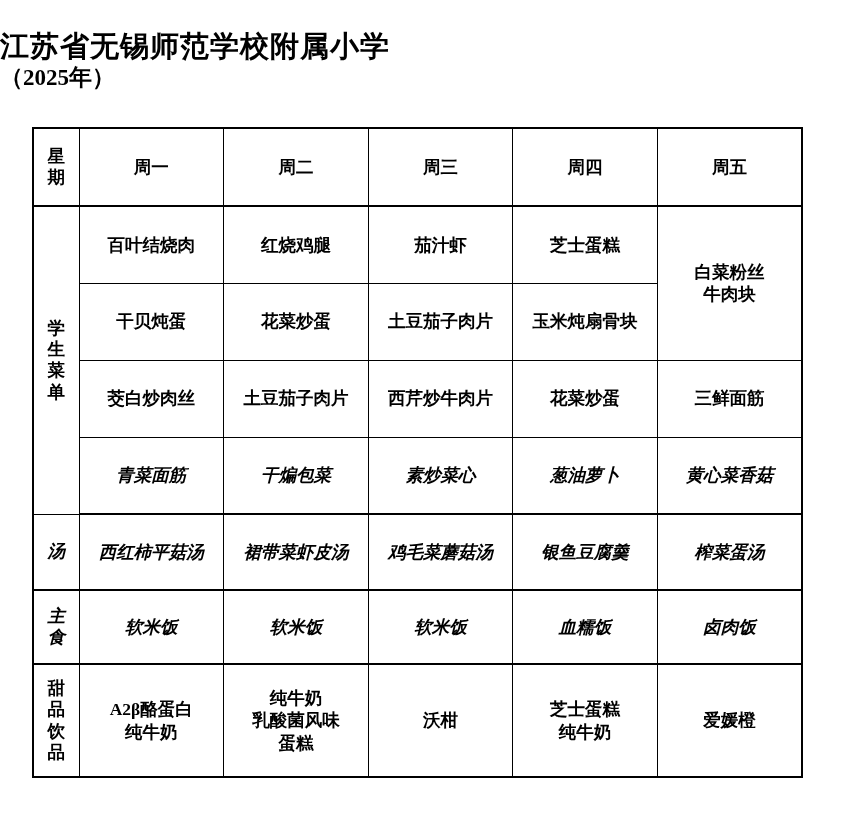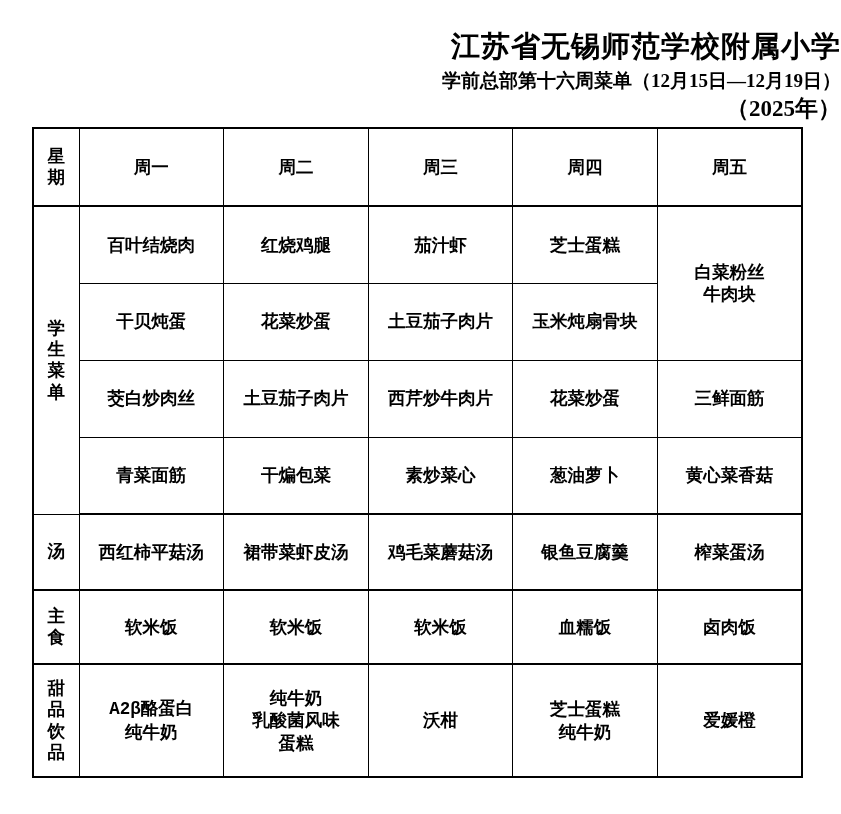--- a/index.html
+++ b/index.html
@@ -17,21 +17,21 @@
 
   .page {
     position: relative;
     width: 841px;
     height: 814px;
     box-sizing: border-box;
   }
 
   
   .title-block {
-    text-align: right;
+    text-align: left;
     padding-top: 30px;
   }
   .main-title {
     font-size: 29px;
     font-weight: bold;
     letter-spacing: 1px;
     line-height: 1.15;
   }
   .sub-title {
     font-size: 19px;
@@ -85,20 +85,21 @@
     line-height: 1.22;
     letter-spacing: 0;
   }
   .vlabel span {
     display: block;
   }
 
   
   tr.group-end > td {
     border-bottom: 2px solid #000000;
+    font-style: italic;
   }
   
   tr.header-row > td {
     border-bottom: 2px solid #000000;
   }
   
   td.label-cell {
     border-right: 2px solid #000000;
   }
 
@@ -115,31 +116,30 @@
     height: 74px;
   }
   tr.dessert-row td {
     height: 113px;
   }
 
   .cell-lines span {
     display: block;
   }
   .mono-latin {
-    font-family: Liberation Mono, monospace;
+    font-family: Liberation Serif, serif;
   }
 </style>
 </head>
 <body>
 
 <div class="page">
 
   <div class="title-block">
     <div class="main-title">江苏省无锡师范学校附属小学</div>
-    <div class="sub-title">学前总部第十六周菜单（12月15日—12月19日）</div>
     <div class="sub-title-2">（2025年）</div>
   </div>
 
   <div class="table-wrap">
     <table class="menu">
       <colgroup>
         <col class="label-col">
         <col class="day-col">
         <col class="day-col">
         <col class="day-col">

